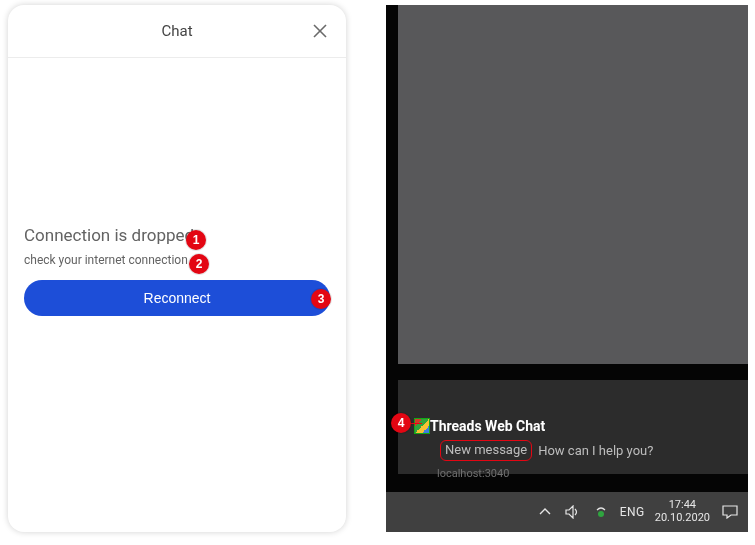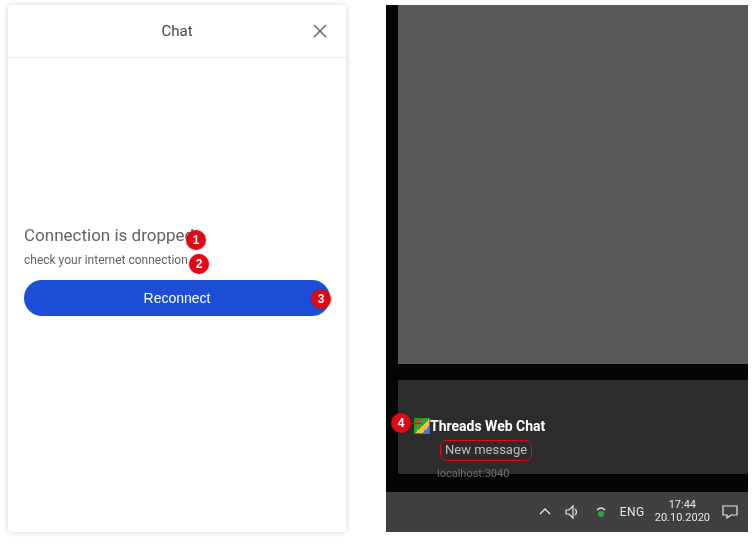--- a/index.html
+++ b/index.html
@@ -14,21 +14,21 @@
   }
 
   
   .chat-widget {
     position: absolute;
     left: 8px;
     top: 5px;
     width: 338px;
     height: 527px;
     background: #fff;
-    border-radius: 4px;
+    border-radius: 16px;
     box-shadow: 0 0 6px rgba(0,0,0,0.18);
     box-sizing: border-box;
     overflow: hidden;
   }
   .chat-header {
     position: relative;
     height: 52px;
     border-bottom: 1px solid #ececec;
   }
   .chat-title {
@@ -265,20 +265,21 @@
 <div class="dark-panel">
   <div class="dark-inner"></div>
 
   <div class="toast">
     <div class="toast-row1">
       <div class="toast-icon"></div>
       <div class="toast-title">Threads Web Chat</div>
     </div>
     <div class="toast-row2">
       <span class="toast-newmsg">New message</span>
+      <span class="toast-help">How can I help you?</span>
     </div>
     <div class="toast-origin">localhost:3040</div>
   </div>
 
   <div class="taskbar">
     <div class="tray-icon">
       <svg width="12" height="12" viewBox="0 0 12 12">
           <path d="M1 8 L6 3 L11 8" stroke="#e6e6e6" stroke-width="1.4" fill="none"></path>
         </svg>
     </div>

